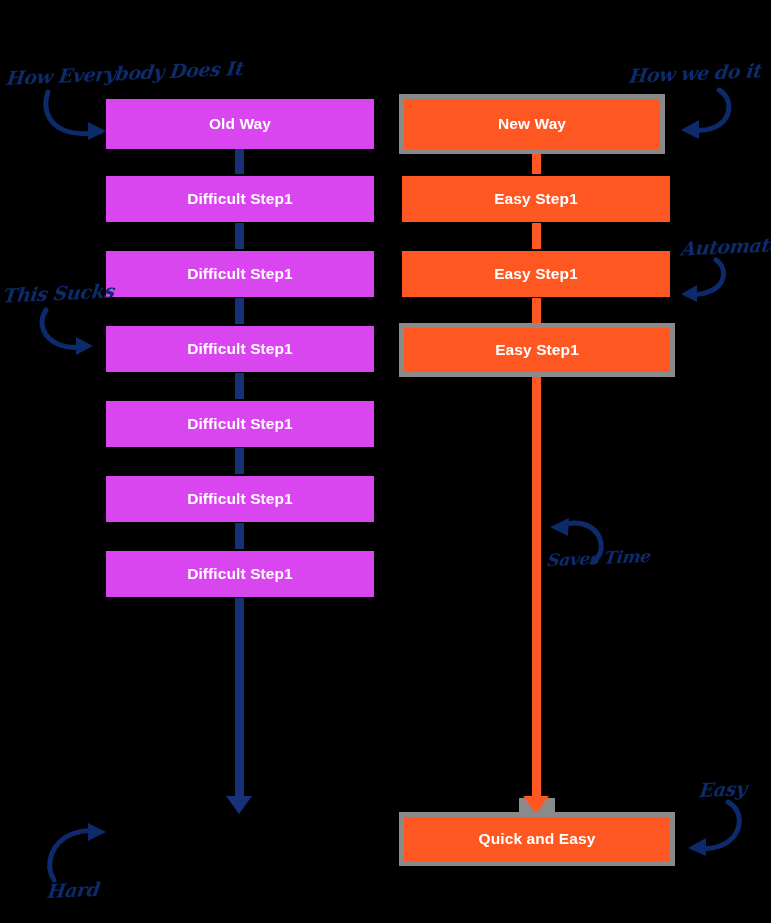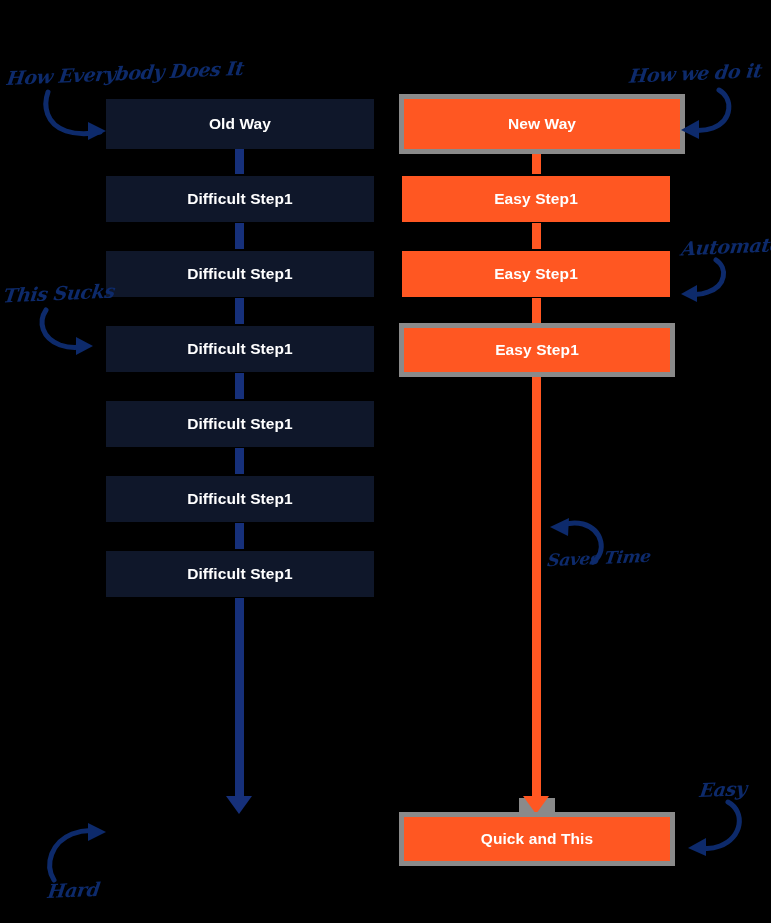--- a/index.html
+++ b/index.html
@@ -11,21 +11,21 @@
 
   
   .node{
     position:absolute;
     display:flex;align-items:center;justify-content:center;
     color:#ffffff;font-weight:bold;font-size:15.5px;
     letter-spacing:.1px;
     box-sizing:border-box;
     z-index:3;
   }
-  .node.navy{background:#0f172a;}
+  .node.navy{background:#d946ef;}
   .node.orange{background:#ff5722;}
   .node.sel{outline:5px solid #8a8a8a;outline-offset:0;}
 
   
   .conn{position:absolute;z-index:1;}
   .conn.navy{background:#16307a;}
   .conn.orange{background:#ff5722;}
 
   .arrowhead{position:absolute;width:0;height:0;z-index:2;}
   .arrowhead.navy{
@@ -81,27 +81,27 @@
   <div class="node navy" style="left:106px;top:99px;width:268px;height:50px;">Old Way</div>
 
   <div class="node navy" style="left:106px;top:176px;width:268px;height:46px;">Difficult Step1</div>
   <div class="node navy" style="left:106px;top:251px;width:268px;height:46px;">Difficult Step1</div>
   <div class="node navy" style="left:106px;top:326px;width:268px;height:46px;">Difficult Step1</div>
   <div class="node navy" style="left:106px;top:401px;width:268px;height:46px;">Difficult Step1</div>
   <div class="node navy" style="left:106px;top:476px;width:268px;height:46px;">Difficult Step1</div>
   <div class="node navy" style="left:106px;top:551px;width:268px;height:46px;">Difficult Step1</div>
 
 
-  <div class="node orange sel" style="left:404px;top:99px;width:276px;height:50px;">New Way</div>
+  <div class="node orange sel" style="left:404px;top:99px;width:256px;height:50px;">New Way</div>
 
   <div class="node orange" style="left:402px;top:176px;width:268px;height:46px;">Easy Step1</div>
   <div class="node orange" style="left:402px;top:251px;width:268px;height:46px;">Easy Step1</div>
   <div class="node orange sel" style="left:404px;top:328px;width:266px;height:44px;">Easy Step1</div>
 
-  <div class="node orange sel" style="left:404px;top:817px;width:266px;height:44px;">Quick and This</div>
+  <div class="node orange sel" style="left:404px;top:817px;width:266px;height:44px;">Quick and Easy</div>
 
   <div class="hand" style="left:8px;top:62px;">How Everybody Does It</div>
   <div class="ann-arrow" style="left:40px;top:90px;">
     <svg width="75" height="55" viewBox="0 0 75 55">
       <path d="M8 2 C 3 16, 6 34, 26 41 C 38 45, 50 44, 60 42" stroke="#0d2a6b" stroke-width="5" fill="none" stroke-linecap="round"></path>
       <path d="M48 32 L 66 41 L 48 50 Z" fill="#0d2a6b"></path>
     </svg>
   </div>
 
   <div class="hand" style="left:630px;top:62px;">How we do it</div>

